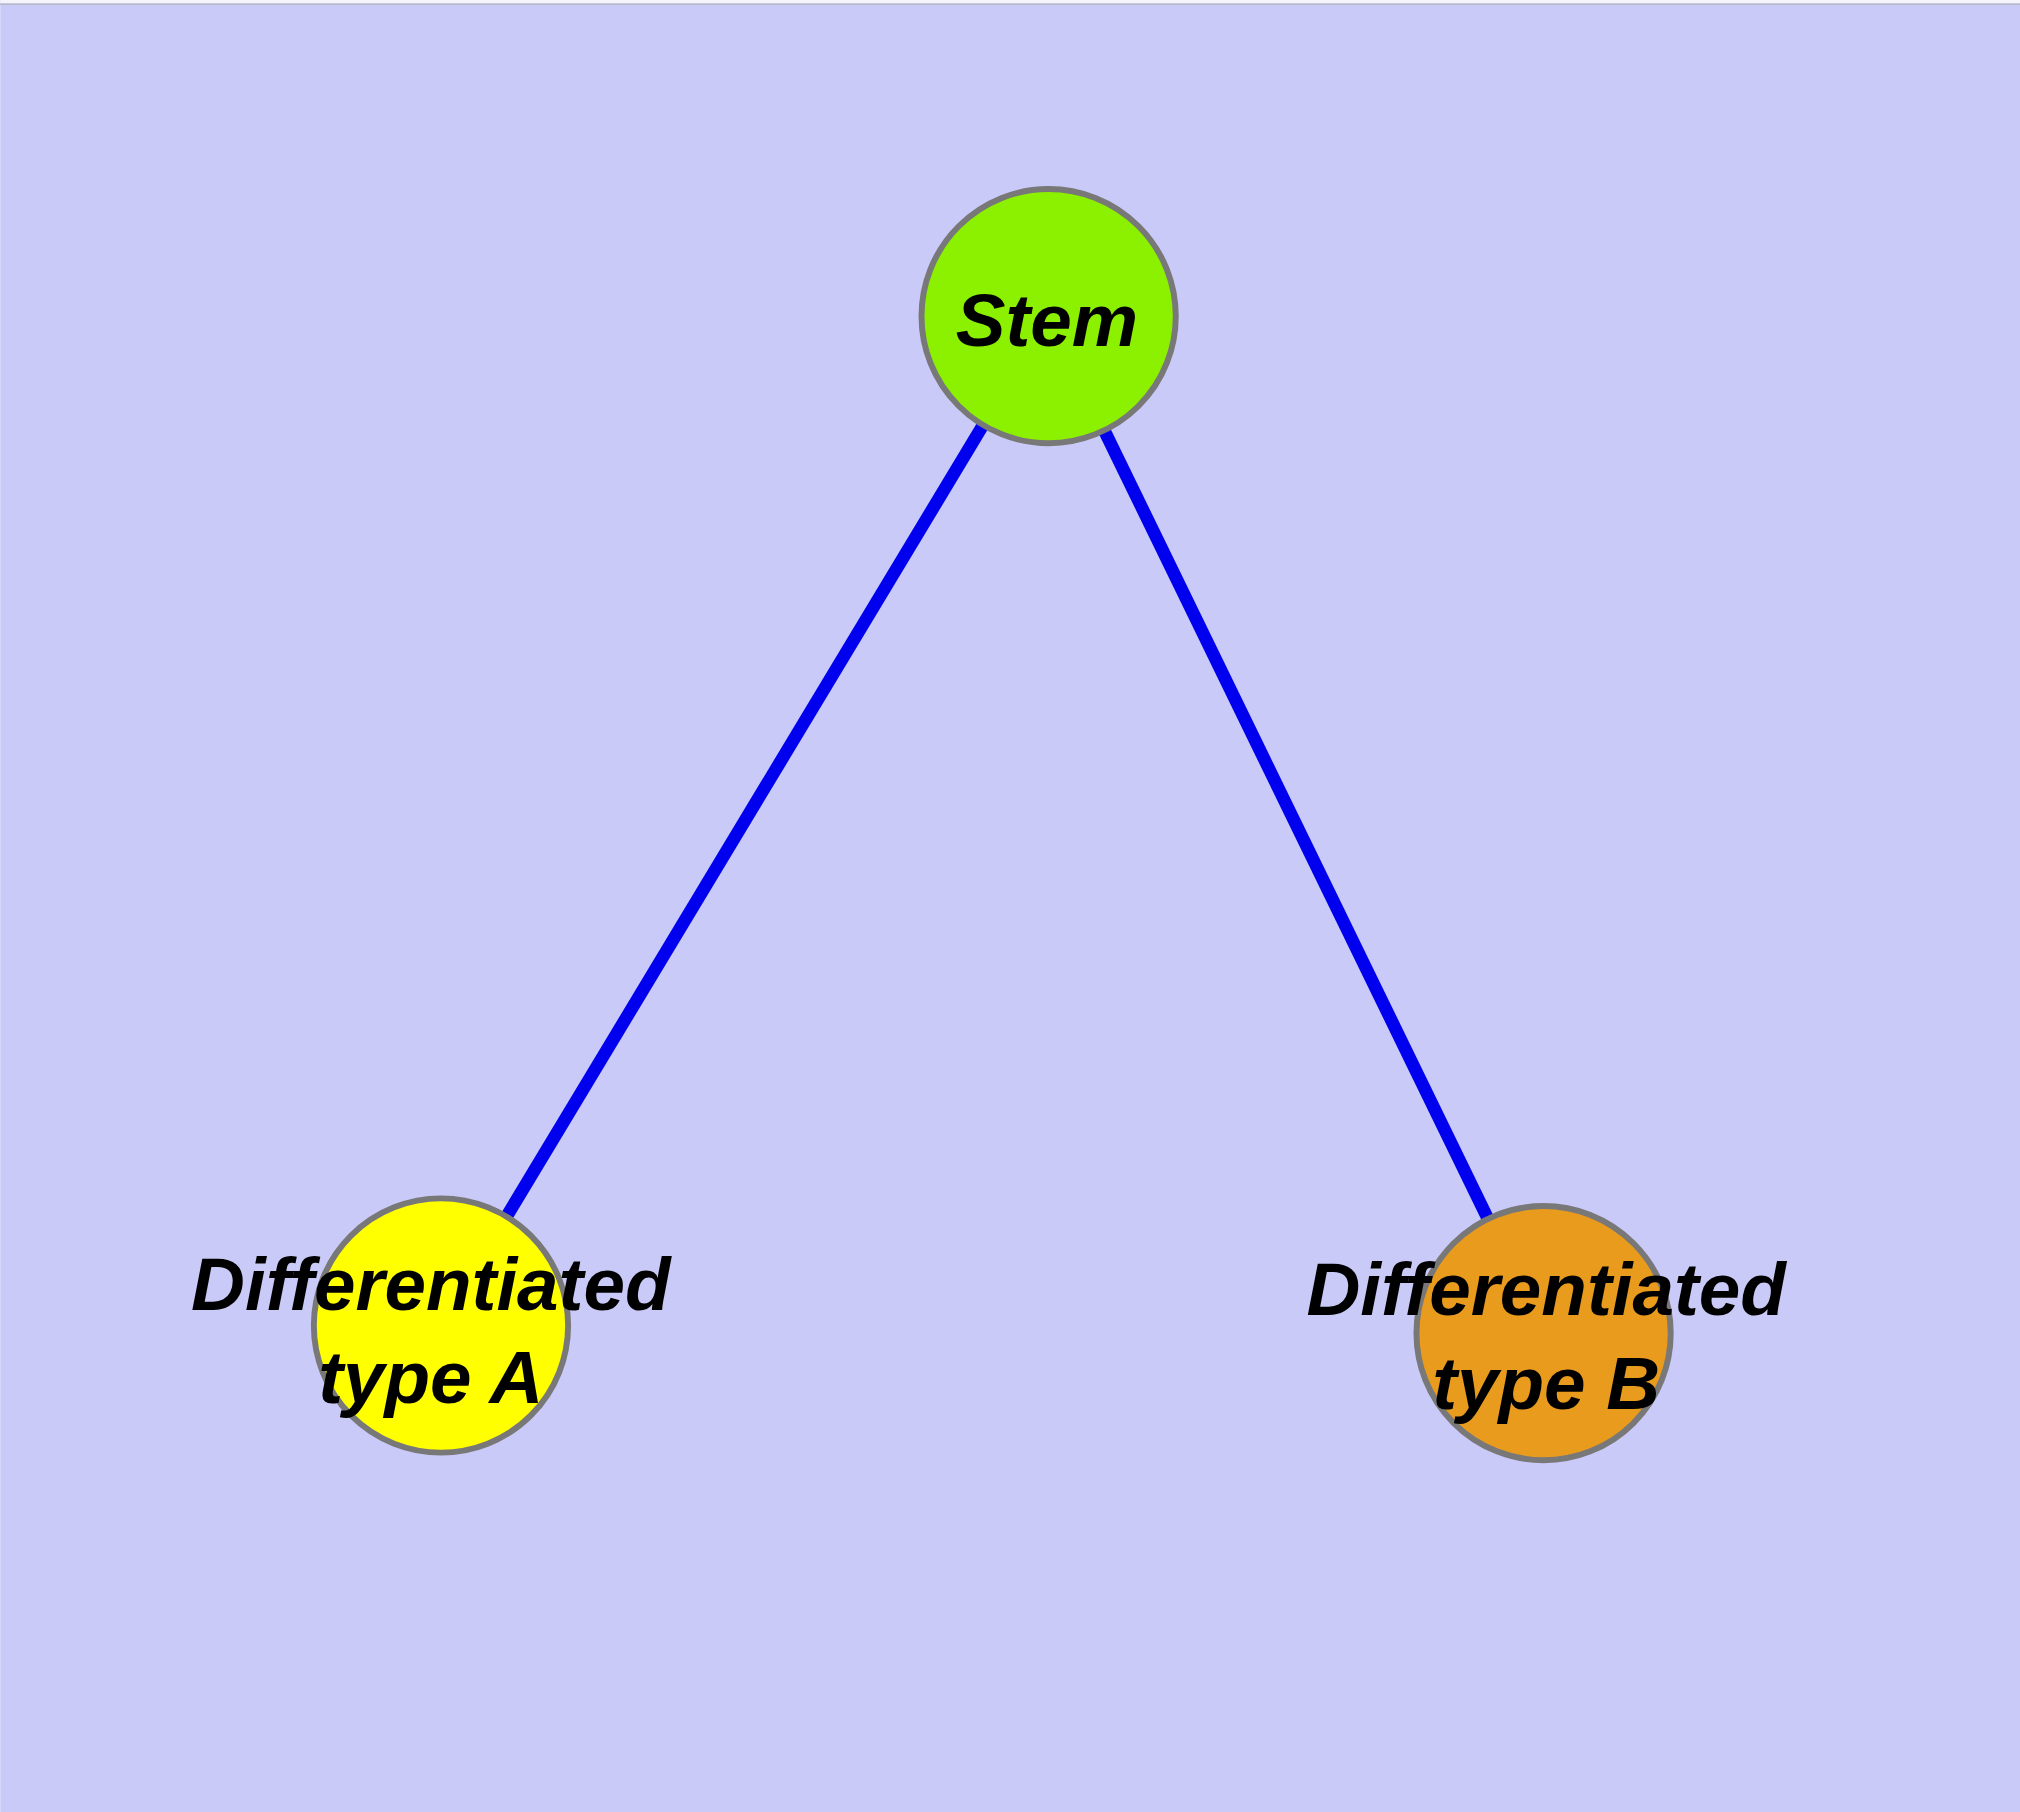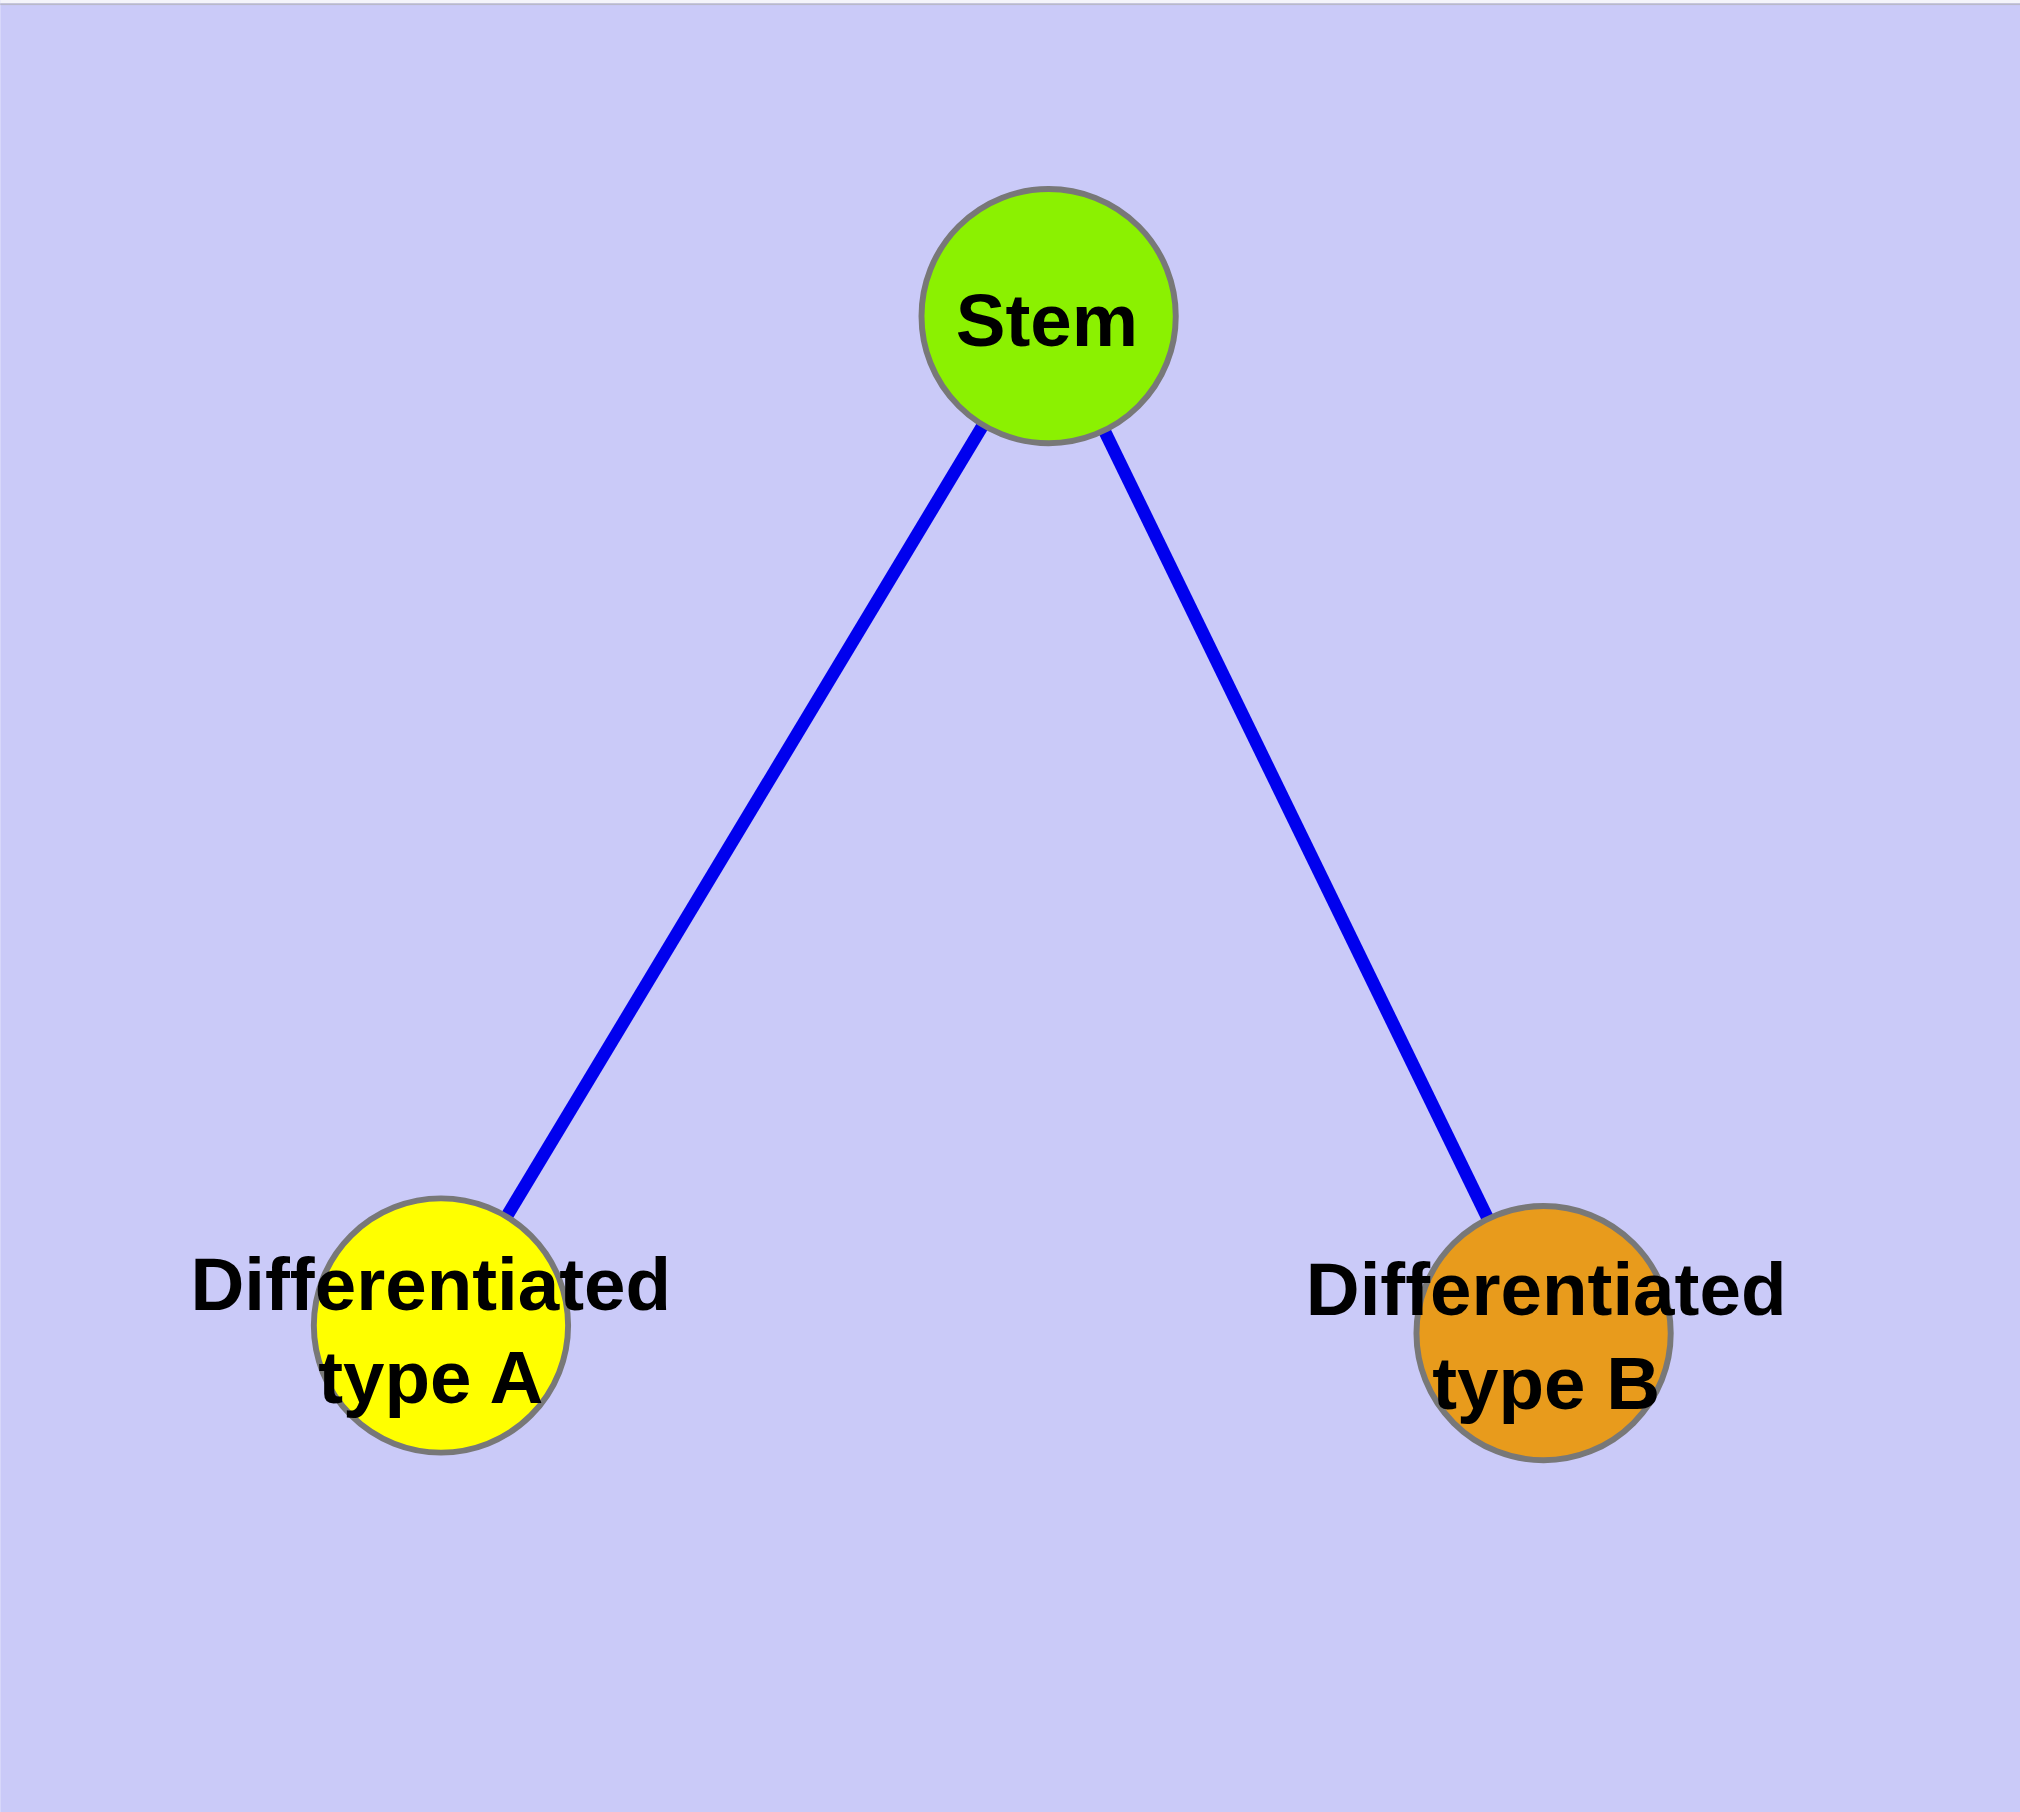--- a/index.html
+++ b/index.html
@@ -10,20 +10,21 @@
   body {
     width: 2021px;
     height: 1812px;
     overflow: hidden;
     font-family: "Liberation Sans", sans-serif;
   }
   .graph-wrap {
     position: relative;
     width: 2021px;
     height: 1464px;
+    font-style: italic;
   }
   svg {
     display: block;
   }
   .node-label {
     font-family: "Liberation Sans", "DejaVu Sans", sans-serif;
     font-weight: bold;
     font-size: 88px;
     text-anchor: middle;
   }

